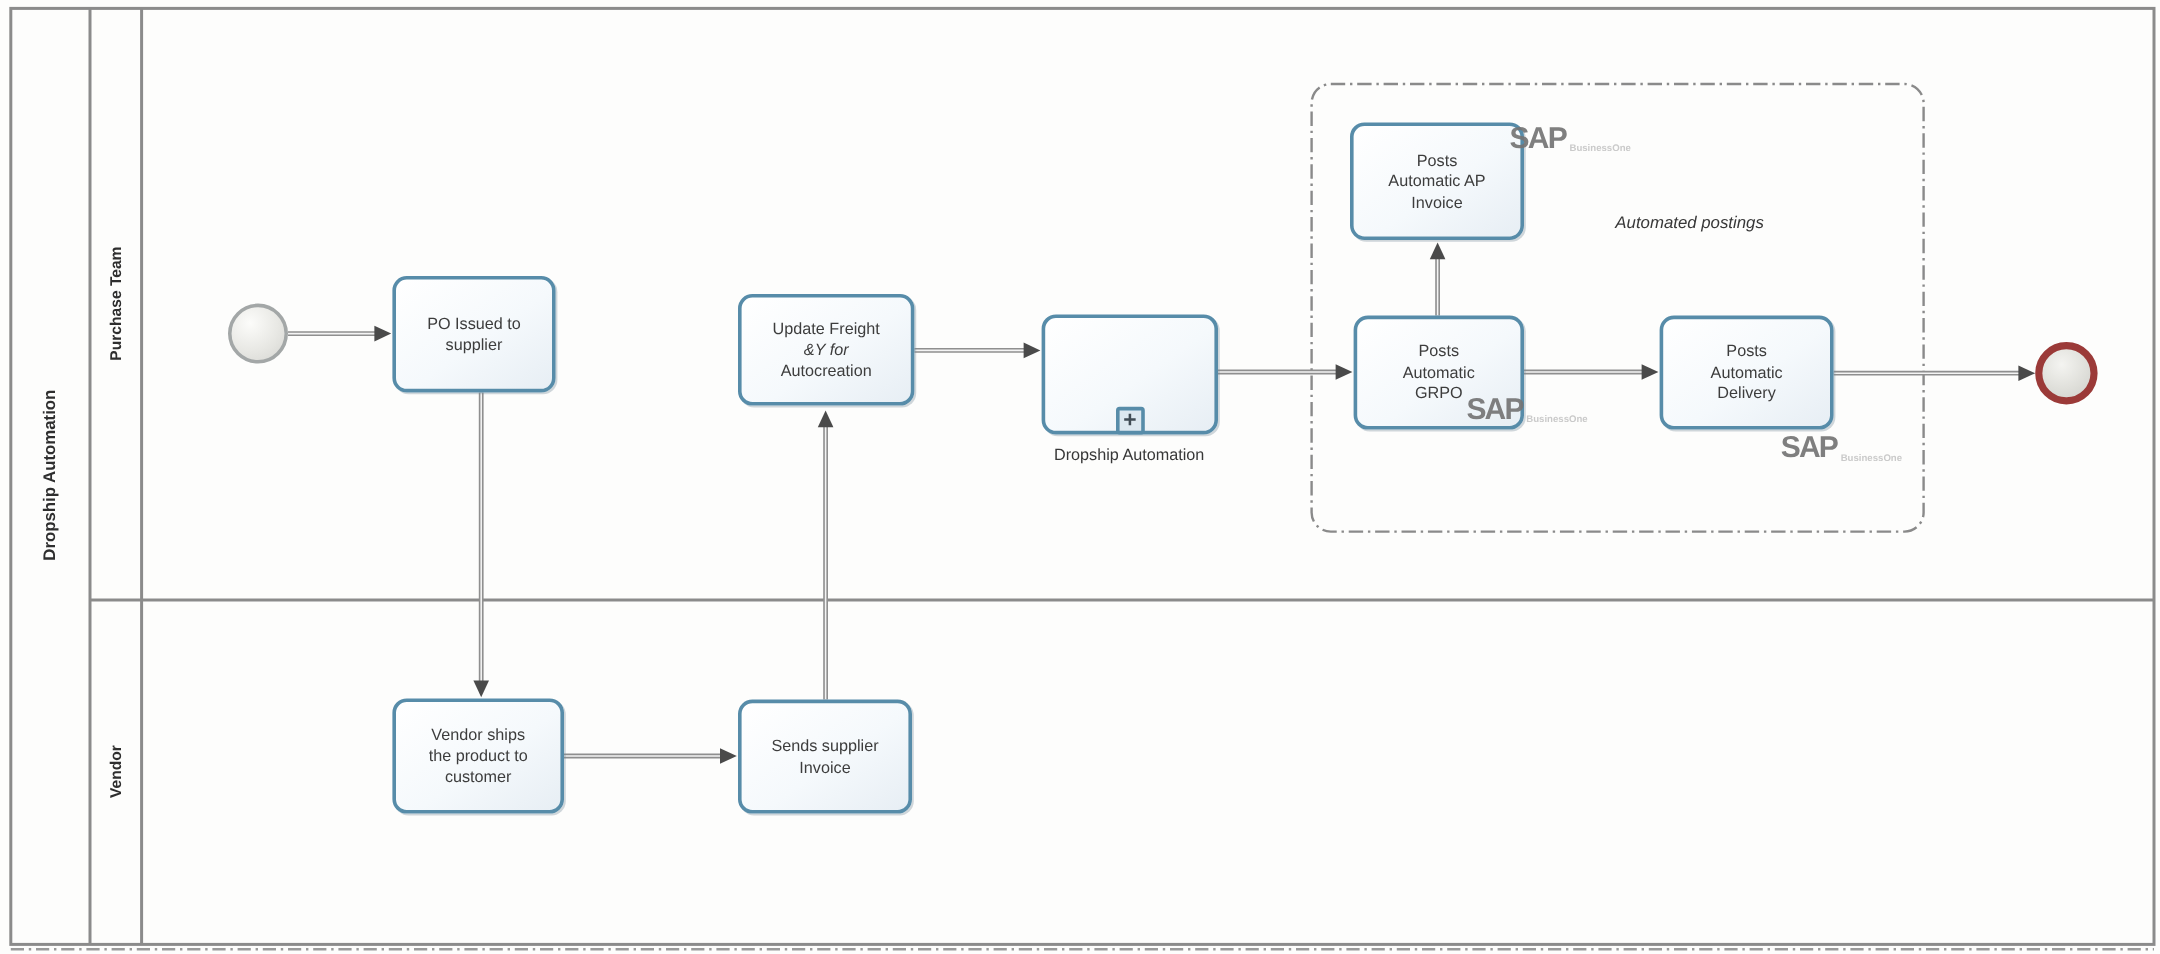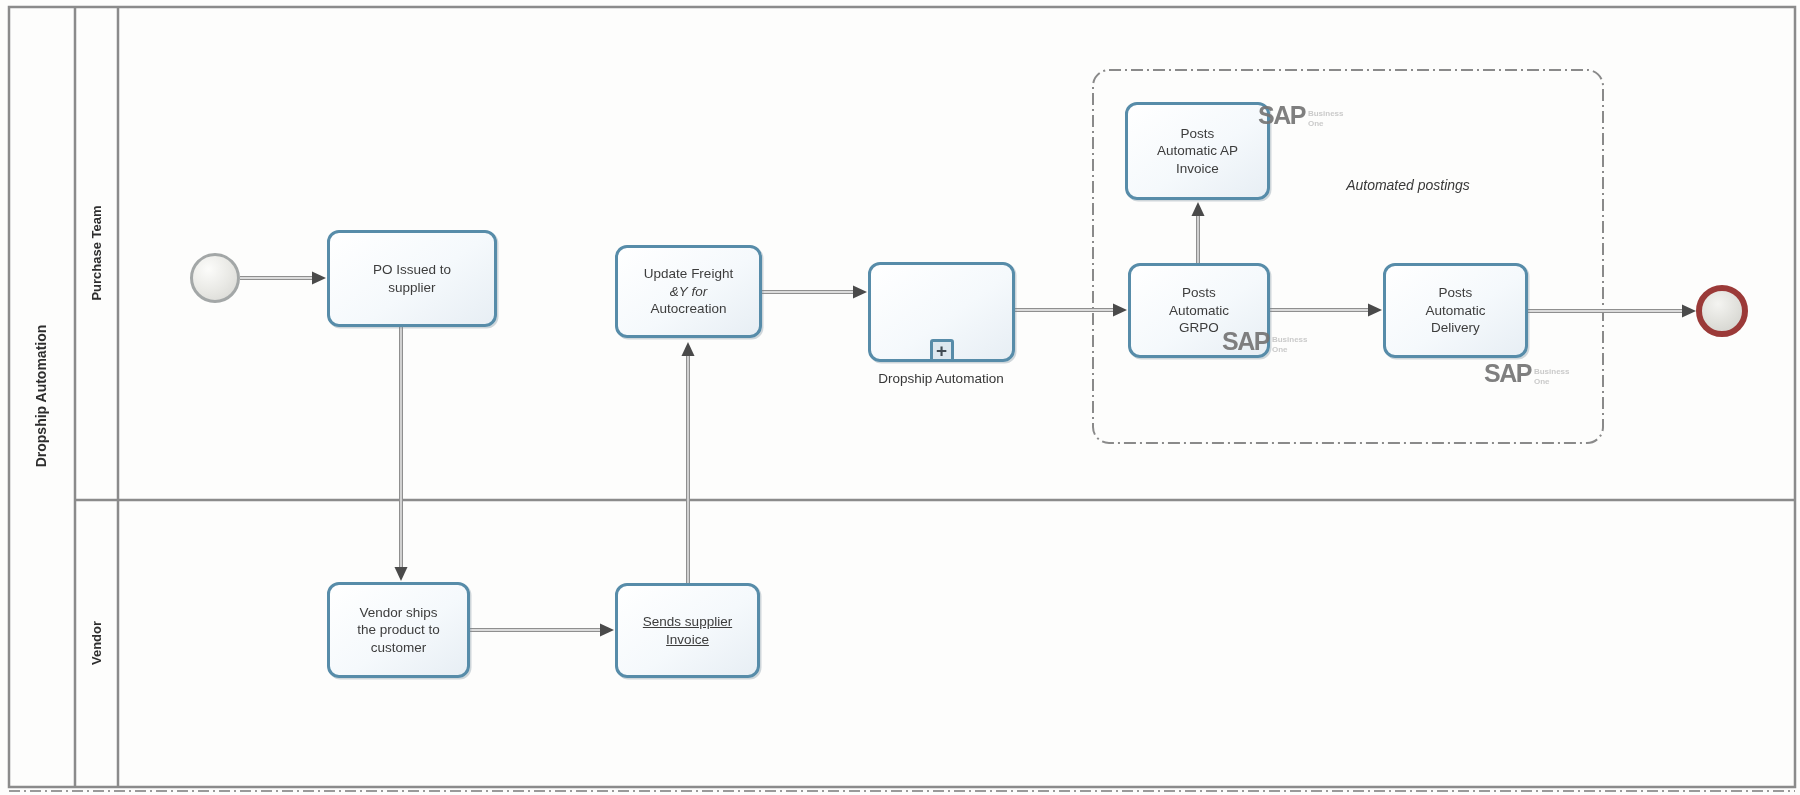--- a/index.html
+++ b/index.html
@@ -32,21 +32,21 @@
     width:52px;height:52px;border:6px solid #9b3a38;
     background:radial-gradient(circle at 40% 32%,#f4f4f1 0%,#e0e0db 55%,#cfcfca 100%);
   }
   .vlabel{
     position:absolute;transform:translate(-50%,-50%) rotate(-90deg);
     white-space:nowrap;font-weight:bold;font-size:13px;color:#2e2e2e;
   }
   .free-label{position:absolute;text-align:center;color:#383838;}
   .sap-logo{position:absolute;display:flex;align-items:flex-end;gap:3px;opacity:.92;}
   .sap-word{font-weight:bold;font-size:25px;line-height:.95;color:#757575;letter-spacing:-1.5px;}
-  .sap-sub{display:flex;flex-direction:column;font-size:8px;line-height:1.15;color:#c6c6c6;font-weight:bold;padding-top:4px;}
+  .sap-sub{display:flex;flex-direction:row;font-size:8px;line-height:1.15;color:#c6c6c6;font-weight:bold;padding-top:4px;}
 </style>
 </head>
 <body>
 
 <div id="stage">
 
   <svg id="wires" width="1800" height="795">
 
     <g stroke="#8b8b8b" stroke-width="2.5" fill="none">
       <rect x="9" y="7" width="1786" height="780"></rect>
@@ -105,21 +105,21 @@
     </g>
   </svg>
 
   <div class="vlabel" style="left:41px;top:396px;font-size:14px;">Dropship Automation</div>
   <div class="vlabel" style="left:96px;top:253px;">Purchase Team</div>
   <div class="vlabel" style="left:96px;top:643px;">Vendor</div>
 
   <div class="event start" style="left:190px;top:253px;"></div>
   <div class="event end" style="left:1696px;top:285px;"></div>
 
-  <div class="task" style="left:327px;top:230px;width:170px;height:97px;">
+  <div class="task" style="left:327px;top:230px;width:136px;height:97px;">
     <span>PO Issued to
 supplier</span>
   </div>
 
   <div class="task" style="left:615px;top:245px;width:147px;height:93px;">
     <span>Update Freight</span>
     <span class="update-line2">&amp;Y for</span>
     <span>Autocreation</span>
   </div>
 
@@ -145,21 +145,21 @@
 Automatic
 Delivery</span>
   </div>
 
   <div class="task" style="left:327px;top:582px;width:143px;height:96px;">
     <span>Vendor ships
 the product to
 customer</span>
   </div>
 
-  <div class="task" style="left:615px;top:583px;width:145px;height:95px;text-decoration:underline;">
+  <div class="task" style="left:615px;top:583px;width:145px;height:95px;">
     <span>Sends supplier
 Invoice</span>
   </div>
 
   <div class="free-label" style="left:1308px;top:177px;width:200px;font-size:14px;font-style:italic;">Automated postings</div>
 
   <div class="sap-logo" style="left:1258px;top:104px;">
     <span class="sap-word">SAP</span>
     <span class="sap-sub">
       <span>Business</span>

